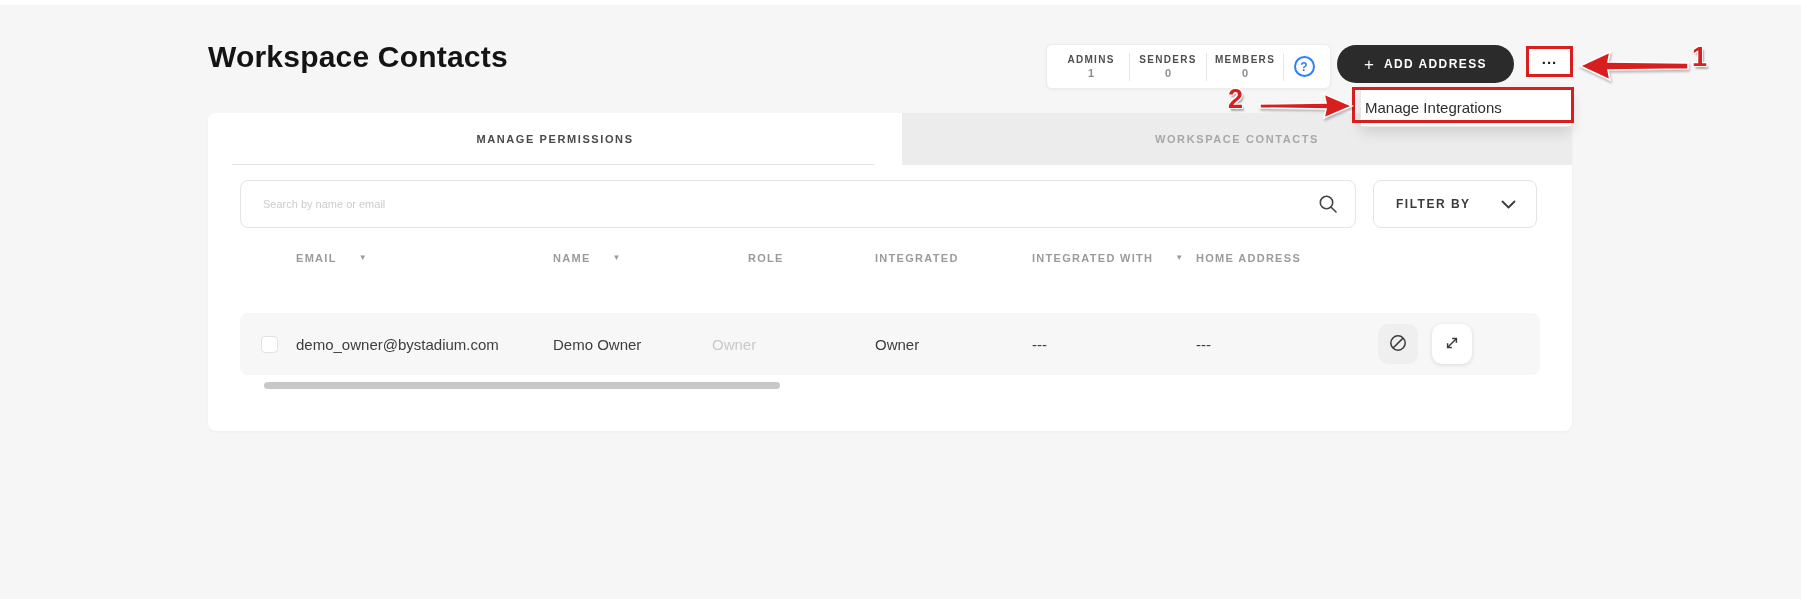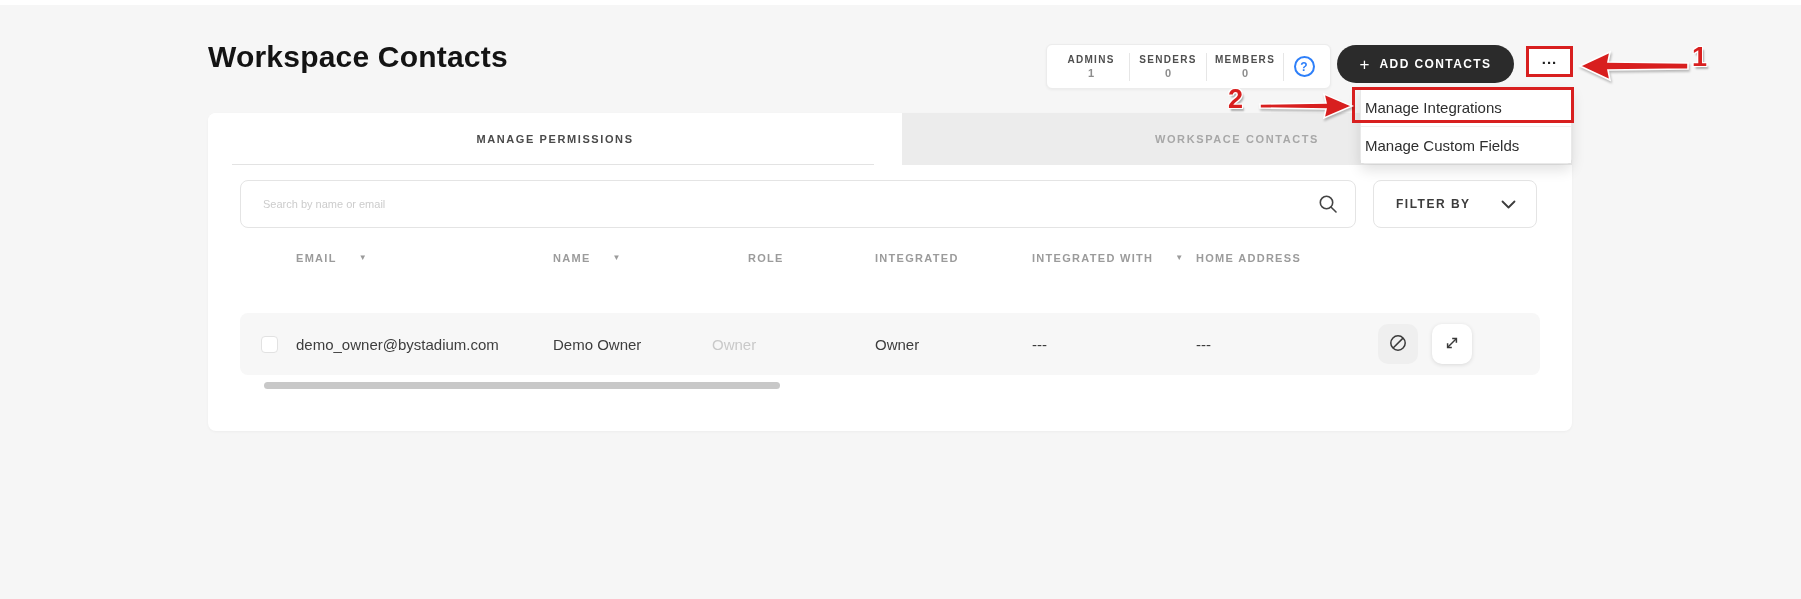--- a/index.html
+++ b/index.html
@@ -101,30 +101,29 @@
       <div class="stat-value">0</div>
     </div>
     <div class="stat-divider"></div>
     <div class="help-btn">
       <div class="help-circle">?</div>
     </div>
   </div>
 
   <button class="add-btn">
     <span class="plus">+</span>
-    <span class="lbl">ADD CONTACTS</span>
+    <span class="lbl">ADD ADDRESS</span>
   </button>
 
   <button class="more-btn">
     <span class="more-dots">...</span>
   </button>
 
   <div class="dropdown">
     <div class="menu-item">Manage Integrations</div>
-    <div class="menu-item">Manage Custom Fields</div>
   </div>
   <div class="redbox-menu"></div>
 
   <div class="annot" style="left:1578px; top:49px;">
     <svg width="112" height="34" viewBox="0 0 112 34">
       <polygon points="2,17 32,3 30,13 110,14 110,20 30,21 32,31" fill="#d81f1f" stroke="#ffffff" stroke-width="1.6"></polygon>
     </svg>
   </div>
   <div class="annot annot-num" style="left:1692px; top:42px;">1</div>
 

